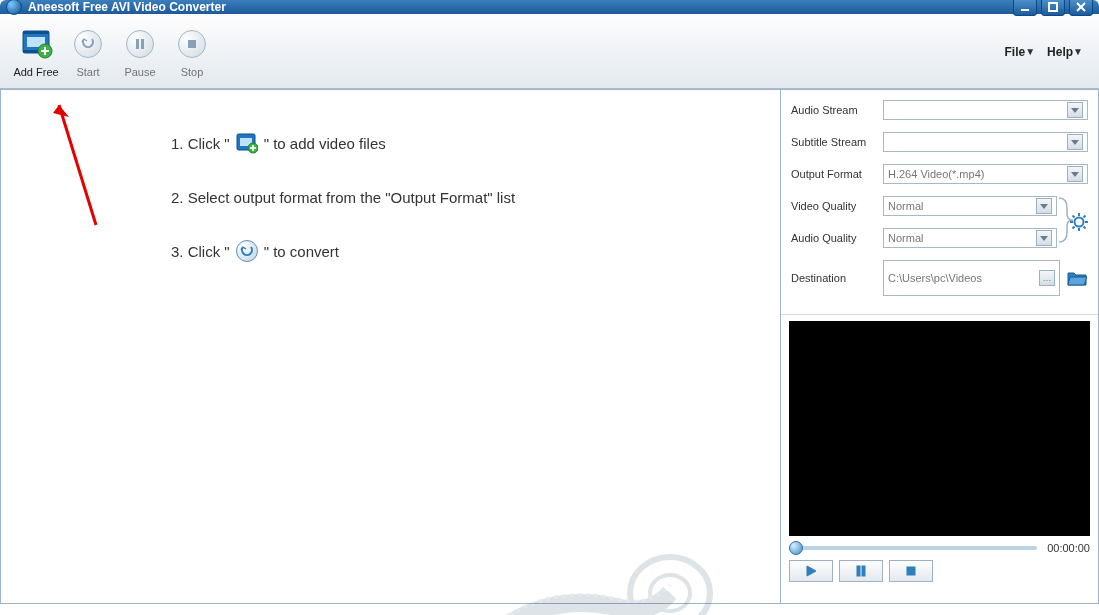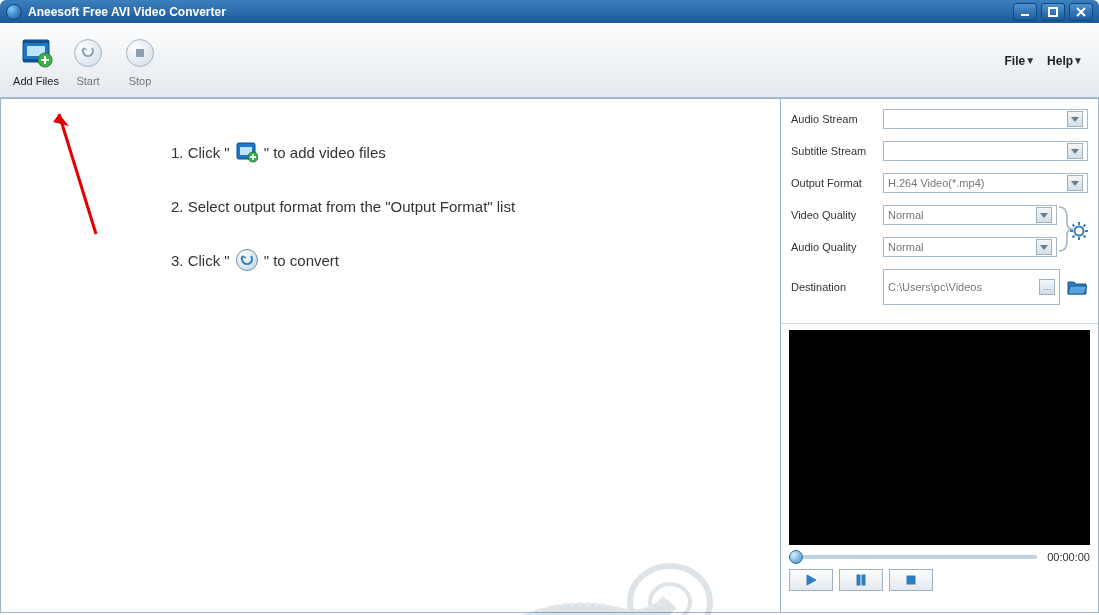--- a/index.html
+++ b/index.html
@@ -1,19 +1,19 @@
 <!DOCTYPE html>
 <html><head>
 <meta charset="utf-8">
 <style>
   * { box-sizing: border-box; margin: 0; padding: 0; font-family: Tahoma, Arial, sans-serif; }
   body { width: 1099px; height: 615px; background: #fff; font-size: 12px; color: #333; overflow: hidden; }
 
   
-  .titlebar { height: 23px; background: linear-gradient(to bottom, #3b7fbc, #1d5a9a); display: flex; align-items: center; color: #fff; font-weight: bold; padding: 0 6px; border-radius: 6px 6px 0 0; }
+  .titlebar { height: 14px; background: linear-gradient(to bottom, #3b7fbc, #1d5a9a); display: flex; align-items: center; color: #fff; font-weight: bold; padding: 0 6px; border-radius: 6px 6px 0 0; }
   .titlebar .app-icon { width: 16px; height: 16px; margin-right: 6px; border-radius: 50%; background: radial-gradient(circle at 30% 30%, #7ec8ff, #0a4a8a); border: 1px solid #0a4a8a; }
   .titlebar .title { flex: 1; font-size: 12px; }
   .win-controls { display: flex; gap: 4px; }
   .win-btn { width: 24px; height: 18px; border-radius: 3px; background: linear-gradient(to bottom,#4f93ce,#1d5a9a); border:1px solid #0a4a8a; display:flex; align-items:center; justify-content:center; cursor:pointer; }
   .win-btn svg { stroke:#fff; fill:none; stroke-width:2; }
 
   
   .toolbar { height: 75px; background: linear-gradient(to bottom,#fdfdfd,#e3e9ef); border-top:1px solid #fff; border-bottom:1px solid #a9bccd; display:flex; align-items:center; padding:0 10px; }
   .tool-btn { width: 52px; display:flex; flex-direction:column; align-items:center; gap:4px; cursor:pointer; }
   .tool-btn .icon-wrap { width:36px; height:36px; display:flex; align-items:center; justify-content:center; }
@@ -102,32 +102,43 @@
       <svg width="34" height="34">
         <rect x="4" y="4" width="26" height="22" rx="2" fill="#1f77c1" stroke="#0e4f8c"></rect>
         <rect x="4" y="4" width="26" height="3" fill="#0e4f8c"></rect>
         <rect x="4" y="23" width="26" height="3" fill="#0e4f8c"></rect>
         <rect x="8" y="10" width="18" height="10" fill="#bfe2ff"></rect>
         <circle cx="26" cy="24" r="7" fill="#3db24b" stroke="#1f7f2c"></circle>
         <line x1="26" y1="20" x2="26" y2="28" stroke="#fff" stroke-width="2"></line>
         <line x1="22" y1="24" x2="30" y2="24" stroke="#fff" stroke-width="2"></line>
       </svg>
     </div>
-    <div class="label">Add Files</div>
+    <div class="label">Add Free</div>
   </div>
   <div class="tool-btn disabled">
     <div class="icon-wrap">
       <div class="circle">
           <svg width="14" height="14">
             <path d="M3 2 A5 5 0 1 0 11 2" fill="none" stroke="#7c98b1" stroke-width="2"></path>
             <path d="M3 2 L1 5 M3 2 L6 4" fill="none" stroke="#7c98b1" stroke-width="1.5"></path>
           </svg>
         </div>
     </div>
     <div class="label">Start</div>
+  </div>
+  <div class="tool-btn disabled">
+    <div class="icon-wrap">
+      <div class="circle">
+          <svg width="12" height="12">
+            <rect x="2" y="1" width="3" height="10" fill="#7c98b1"></rect>
+            <rect x="7" y="1" width="3" height="10" fill="#7c98b1"></rect>
+          </svg>
+        </div>
+    </div>
+    <div class="label">Pause</div>
   </div>
   <div class="tool-btn disabled">
     <div class="icon-wrap">
       <div class="circle">
           <svg width="12" height="12">
             <rect x="2" y="2" width="8" height="8" fill="#7c98b1"></rect>
           </svg>
         </div>
     </div>
     <div class="label">Stop</div>

